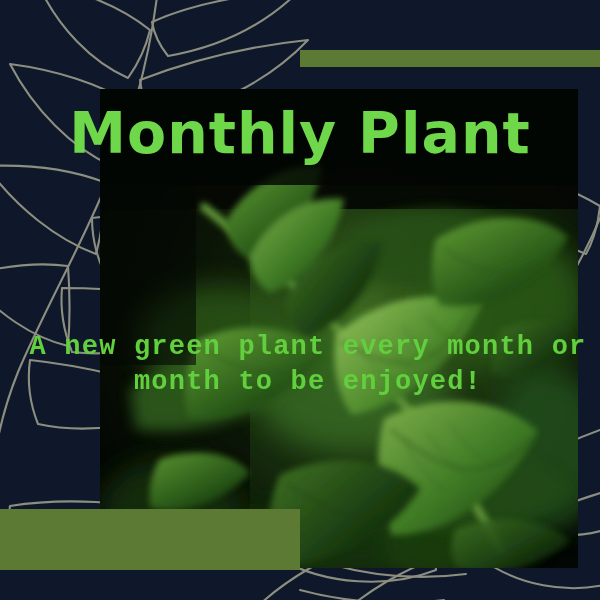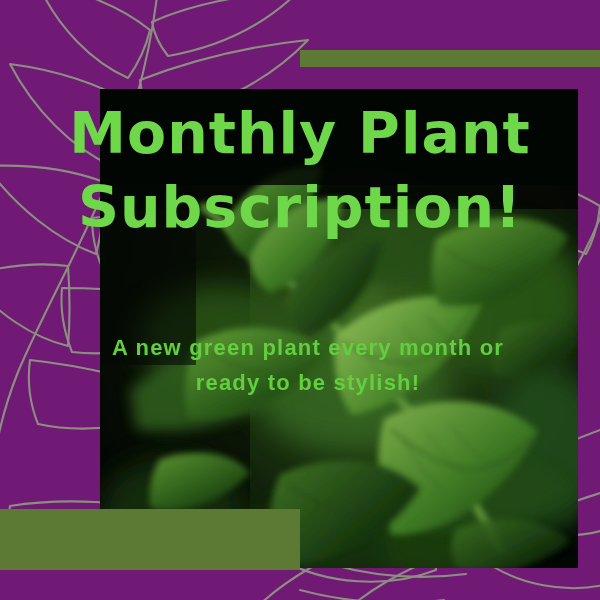--- a/index.html
+++ b/index.html
@@ -10,21 +10,21 @@
   }
   body {
     font-family: "DejaVu Sans", sans-serif;
   }
 
   .poster {
     position: relative;
     width: 600px;
     height: 600px;
     overflow: hidden;
-    background: #701a75;
+    background: #0f172a;
   }
 
   
   .leaf-art {
     position: absolute;
     left: 0; top: 0;
     width: 600px; height: 600px;
     pointer-events: none;
   }
 
@@ -85,23 +85,23 @@
 
   .body-block {
     position: absolute;
     left: 0px;
     top: 330px;
     width: 600px;
     text-align: center;
     z-index: 6;
   }
   .body-line {
-    font-family: Liberation Sans, sans-serif;
+    font-family: Liberation Mono, monospace;
     font-weight: bold;
-    font-size: 22px;
+    font-size: 27px;
     line-height: 35px;
     letter-spacing: 1.2px;
     color: #62cf3e;
     white-space: nowrap;
     margin-left: 16px;
   }
 </style>
 </head>
 <body>
 
@@ -266,21 +266,20 @@
       <rect x="0" y="0" width="478" height="96" fill="#030603" opacity="0.82"></rect>
       <rect x="0" y="96" width="96" height="180" fill="#040803" opacity="0.6"></rect>
       <rect x="0" y="440" width="478" height="39" fill="#04080300" opacity="0.3"></rect>
     </svg>
   </div>
 
   <div class="bar-bottom"></div>
 
   <div class="title-block">
     <div class="title-line">Monthly Plant</div>
-    <div class="title-line">Subscription!</div>
   </div>
 
   <div class="body-block">
     <div class="body-line">A new green plant every month or</div>
-    <div class="body-line">ready to be stylish!</div>
+    <div class="body-line">month to be enjoyed!</div>
   </div>
 
 </div>
 
 </body></html>

